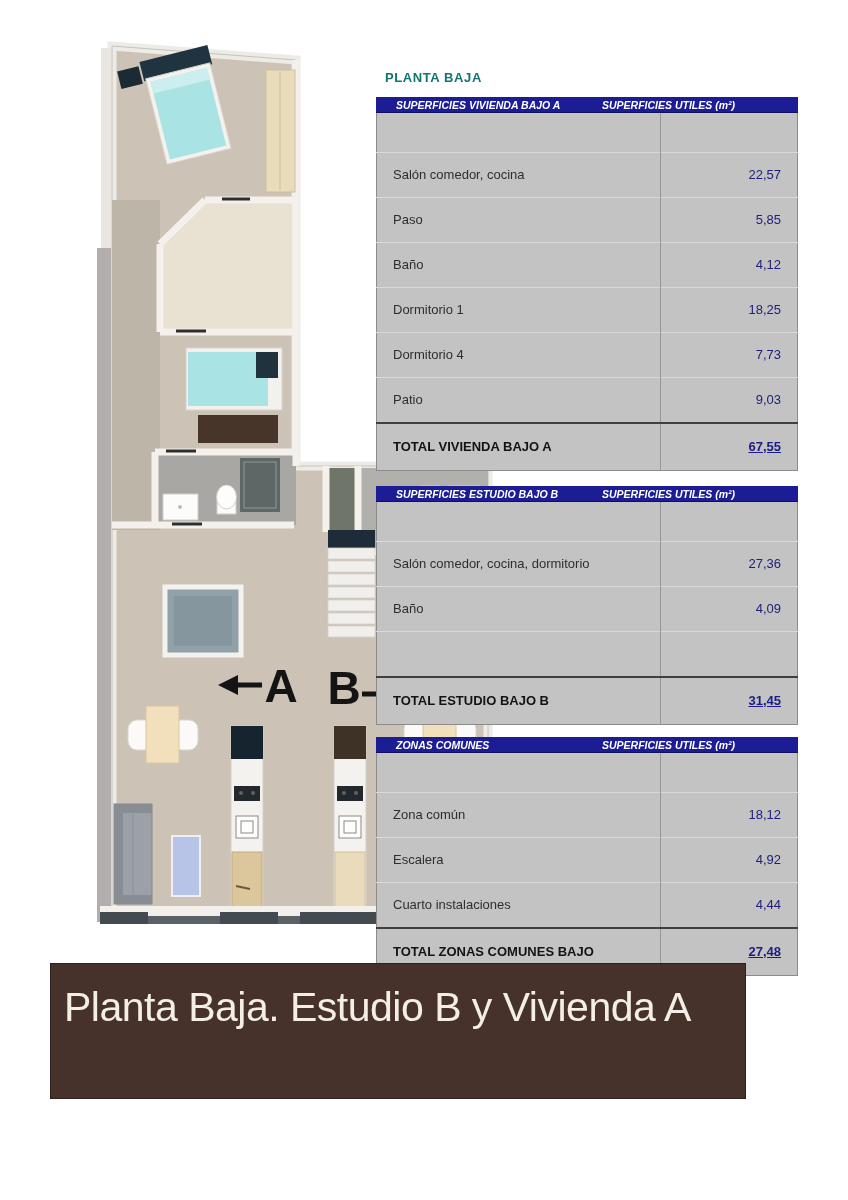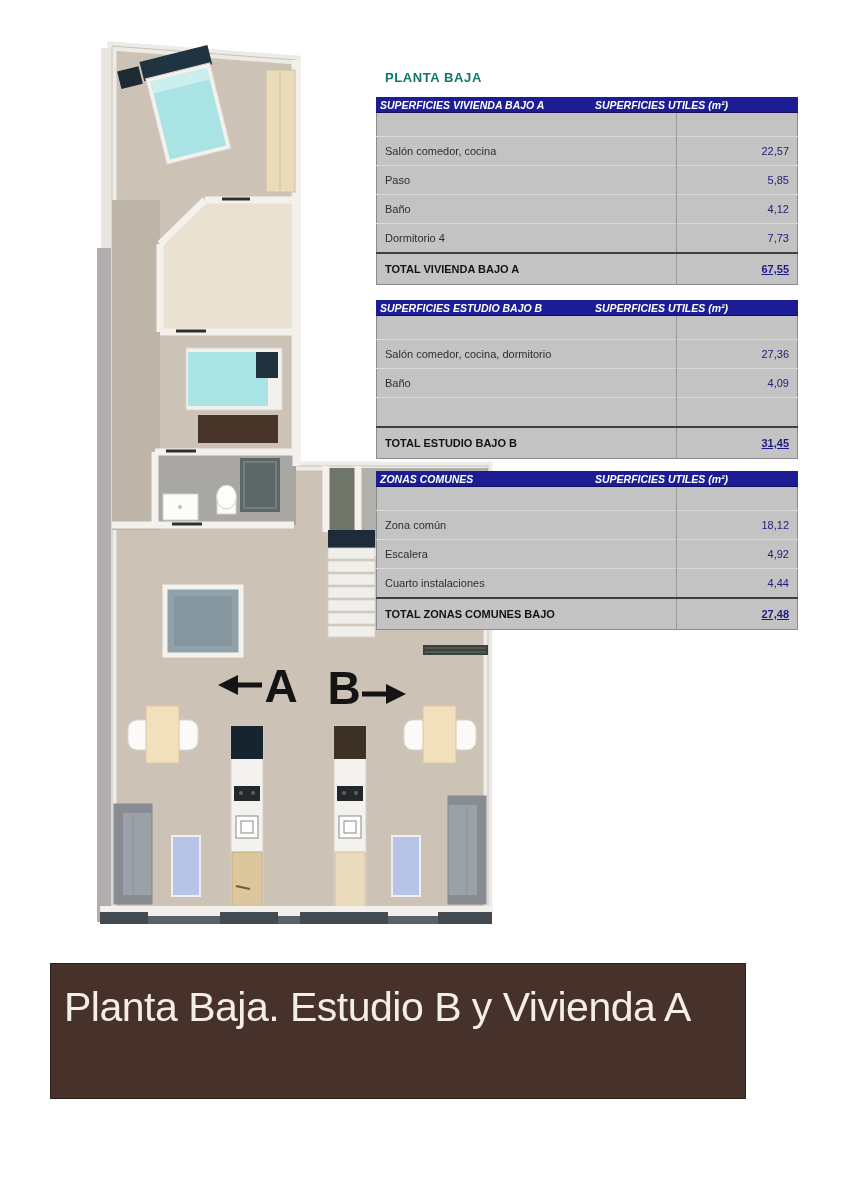--- a/index.html
+++ b/index.html
@@ -11,29 +11,29 @@
   .doc-title{
     position:absolute;left:385px;top:70px;font-size:13px;font-weight:bold;
     color:#0f766e;letter-spacing:.6px;
   }
   .tables{position:absolute;left:376px;top:97px;width:422px;}
   .stable{margin-bottom:15px;}
   .stable.t2{margin-bottom:12px;}
   .thead{
     position:relative;height:16px;line-height:16px;background:#1c1c94;
     color:#ffffff;font-size:10.5px;font-weight:bold;font-style:italic;
-    padding-left:4px;border-bottom:1px solid #10105e;box-sizing:border-box;
-  }
-  .th-right{position:absolute;left:219px;top:0;}
+    padding-left:20px;border-bottom:1px solid #10105e;box-sizing:border-box;
+  }
+  .th-right{position:absolute;left:226px;top:0;}
   table.tbody{
     width:100%;border-collapse:collapse;background:#c3c3c3;
     border:1px solid #8b8b8b;border-top:none;table-layout:fixed;
   }
   table.tbody td{
-    height:12px;line-height:12px;font-size:11px;padding:8px;
+    height:12px;line-height:12px;font-size:13px;padding:16px;
     overflow:hidden;white-space:nowrap;
   }
   td.lbl{padding-left:3px;color:#2e2e2e;}
   td.val{width:104px;text-align:right;padding-right:4px;color:#20207a;border-left:1px solid #979797;}
   tr.spacer td{height:7px;line-height:7px;}
   tbody tr + tr td{border-top:1px solid #d9d9d9;}
   tfoot tr.total td{
     font-weight:bold;border-top:2px solid #3f3f3f;height:14px;line-height:14px;
   }
   tfoot td.lbl{color:#131313;margin-left:48px;}
@@ -256,22 +256,30 @@
             </tr>
             <tr>
               <td class="lbl">Paso</td>
               <td class="val">5,85</td>
             </tr>
             <tr>
               <td class="lbl">Baño</td>
               <td class="val">4,12</td>
             </tr>
             <tr>
+              <td class="lbl">Dormitorio 1</td>
+              <td class="val">18,25</td>
+            </tr>
+            <tr>
               <td class="lbl">Dormitorio 4</td>
               <td class="val">7,73</td>
+            </tr>
+            <tr>
+              <td class="lbl">Patio</td>
+              <td class="val">9,03</td>
             </tr>
           </tbody>
         <tfoot>
           <tr class="total">
             <td class="lbl">TOTAL VIVIENDA BAJO A</td>
             <td class="val">67,55</td>
           </tr>
         </tfoot>
       </table>
     </div>

